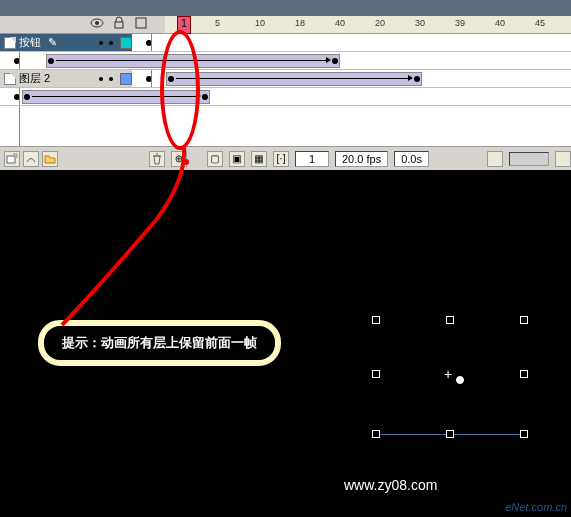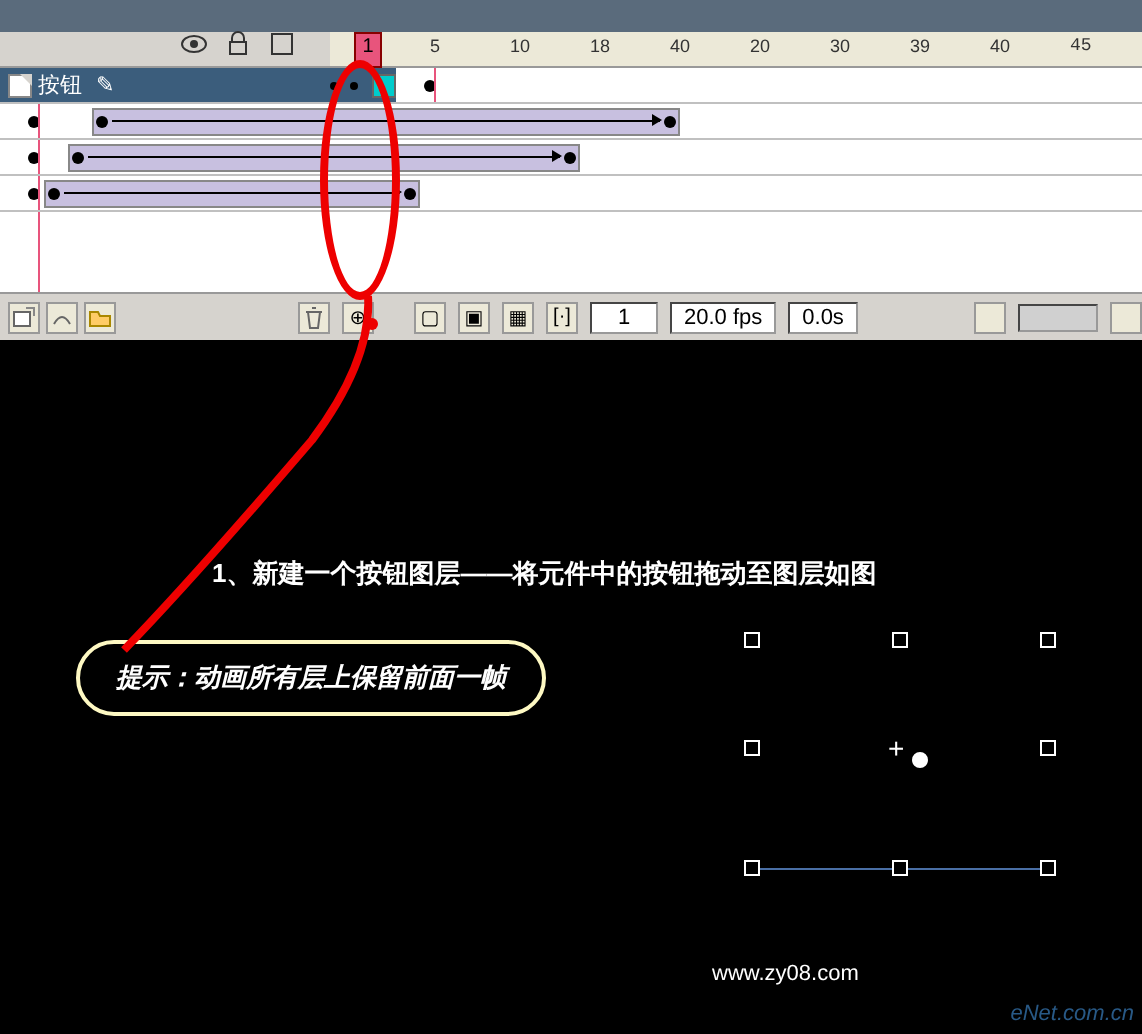--- a/index.html
+++ b/index.html
@@ -12,21 +12,21 @@
 
 .ruler-row { display: flex; height: 18px; background: #ECE9D8; border-bottom: 1px solid #999; }
 .ruler-left { width: 165px; background: #D6D3CE; display: flex; align-items: center; gap: 8px; padding-left: 90px; }
 .ruler-right { flex: 1; position: relative; background: #ECE9D8; }
 .ruler-ticks { position: absolute; left: 0; right: 0; height: 100%; }
 .ruler-num { position: absolute; font-size: 9px; color: #333; top: 2px; }
 .playhead { position: absolute; left: 12px; top: 0; width: 14px; height: 18px; background: #E8547C; border: 1px solid #800; z-index: 5; }
 .playhead-num { font-size: 10px; color: #000; text-align: center; line-height: 14px; }
 
 .layer-row { display: flex; height: 18px; border-bottom: 1px solid #C0C0C0; }
-.layer-left { width: 198px; display: flex; align-items: center; padding-left: 4px; gap: 3px; font-size: 11px; }
+.layer-left { width: 132px; display: flex; align-items: center; padding-left: 4px; gap: 3px; font-size: 11px; }
 .layer-left.active { background: #3B5D7C; color: #fff; }
 .layer-left:not(.active) { background: #D6D3CE; }
 .page-icon { width: 12px; height: 12px; background: #fff; border: 1px solid #888; position: relative; }
 .page-icon::after { content: ''; position: absolute; right: -1px; top: -1px; border: 3px solid transparent; border-right-color: #D6D3CE; border-top-color: #D6D3CE; }
 .layer-dots { display: flex; gap: 6px; margin-left: auto; margin-right: 4px; }
 .dot { width: 4px; height: 4px; background: #000; border-radius: 50%; }
 .color-box { width: 12px; height: 12px; border: 1px solid #666; }
 .layer-right { flex: 1; position: relative; background: #fff; }
 .keyframe { position: absolute; width: 6px; height: 6px; background: #000; border-radius: 50%; top: 6px; }
 .tween-bar { position: absolute; height: 14px; top: 2px; background: #C8C0E0; border: 1px solid #888; }
@@ -39,29 +39,29 @@
 .timeline-footer { display: flex; height: 24px; background: #D6D3CE; border-top: 1px solid #999; align-items: center; }
 .footer-left { width: 165px; display: flex; gap: 3px; padding-left: 4px; align-items: center; }
 .footer-btn { width: 16px; height: 16px; background: #ECE9D8; border: 1px solid #999; display: flex; align-items: center; justify-content: center; font-size: 10px; }
 .footer-right { flex: 1; display: flex; align-items: center; gap: 6px; padding-left: 6px; }
 .footer-field { background: #fff; border: 1px inset #999; padding: 1px 6px; font-size: 11px; min-width: 34px; text-align: center; }
 .scroll-left, .scroll-right { width: 16px; height: 16px; background: #ECE9D8; border: 1px solid #999; }
 .scroll-track { width: 40px; height: 14px; background: #D0D0D0; border: 1px inset #999; }
 
 .stage { position: absolute; top: 204px; left: 0; right: 0; bottom: 0; background: #000; }
 .instruction1 { position: absolute; left: 106px; top: 74px; color: #fff; font-size: 13px; font-weight: bold; }
-.tip-box { position: absolute; left: 38px; top: 116px; border: 2px solid #fef9c3; border-radius: 22px; padding: 8px 18px; font-style: italic; }
+.tip-box { position: absolute; left: 38px; top: 116px; border: 6px solid #fef9c3; border-radius: 22px; padding: 8px 18px; }
 .tip-text { color: #fff; font-size: 13px; font-weight: bold; }
 
 .sel-handle { position: absolute; width: 8px; height: 8px; border: 1px solid #fff; background: #000; }
 .sel-handle.filled { background: #fff; }
 .center-cross { position: absolute; color: #fff; font-size: 14px; }
 .sel-line { position: absolute; background: #4A6FA5; }
 
-.credits { position: absolute; left: 356px; bottom: 24px; color: #fff; font-size: 11px; }
+.credits { position: absolute; left: 344px; bottom: 24px; color: #fff; font-size: 14px; }
 .credits2 { position: absolute; left: 332px; bottom: 6px; color: #fff; font-size: 11px; }
 .watermark { position: absolute; right: 4px; bottom: 4px; color: #3A7FBF; font-size: 11px; font-style: italic; opacity: 0.7; }
 
 .red-annot { position: absolute; pointer-events: none; z-index: 100; }
 .red-circle1 { left: 160px; top: 30px; width: 40px; height: 120px; border: 4px solid #e00; border-radius: 50%; }
 .red-curve { position: absolute; left: 56px; top: 140px; width: 140px; height: 190px; }
 </style>
 </head>
 <body>
 
@@ -98,21 +98,21 @@
       </div>
       <div class="ruler-ticks" id="ruler-ticks">
           <span class="ruler-num" style="left: 50px;">5</span>
           <span class="ruler-num" style="left: 90px;">10</span>
           <span class="ruler-num" style="left: 130px;">18</span>
           <span class="ruler-num" style="left: 170px;">40</span>
           <span class="ruler-num" style="left: 210px;">20</span>
           <span class="ruler-num" style="left: 250px;">30</span>
           <span class="ruler-num" style="left: 290px;">39</span>
           <span class="ruler-num" style="left: 330px;">40</span>
-          <span class="ruler-num" style="left: 370px; font-family: Liberation Mono, monospace;">45</span>
+          <span class="ruler-num" style="left: 370px;">45</span>
         </div>
     </div>
   </div>
 
   <div id="layers-container">
       <div class="layer-row">
         <div class="layer-left active">
     <span class="page-icon"></span>
     <span>按钮</span>
     <span style="margin-left:4px">✎</span>
@@ -131,20 +131,30 @@
         <div class="layer-right">
           <div class="vline"></div>
           <div class="keyframe" style="left: 14px;"></div>
           <div class="tween-bar" style="left: 46px; width: 294px;"></div>
           <div class="keyframe" style="left: 48px;"></div>
           <div class="tween-arrow" style="left: 56px; width: 274px;"></div>
           <div class="keyframe" style="left: 332px;"></div>
         </div>
       </div>
       <div class="layer-row">
+        <div class="layer-left">
+    <span class="page-icon"></span>
+    <span>图层 2</span>
+
+    <span class="layer-dots">
+      <span class="dot"></span>
+            <span class="dot"></span>
+    </span>
+    <span class="color-box" style="background:#6699FF"></span>
+  </div>
         <div class="layer-right">
           <div class="vline"></div>
           <div class="keyframe" style="left: 14px;"></div>
           <div class="tween-bar" style="left: 34px; width: 256px;"></div>
           <div class="keyframe" style="left: 36px;"></div>
           <div class="tween-arrow" style="left: 44px; width: 236px;"></div>
           <div class="keyframe" style="left: 282px;"></div>
         </div>
       </div>
       <div class="layer-row">
@@ -200,21 +210,20 @@
       <span class="footer-field">0.0s</span>
       <span style="flex:1"></span>
       <span class="scroll-left"></span>
       <span class="scroll-track"></span>
       <span class="scroll-right"></span>
     </div>
   </div>
 </div>
 
 <div class="stage">
-  <div class="instruction1">1、新建一个按钮图层——将元件中的按钮拖动至图层如图</div>
   <div class="tip-box">
     <div class="tip-text">提示：动画所有层上保留前面一帧</div>
   </div>
 
   <div id="selection-container">
       <div class="sel-line" style="left: 372px; top: 230px; width: 148px; height: 1px;"></div>
       <div class="sel-handle" style="left: 372px; top: 112px;"></div>
       <div class="sel-handle" style="left: 446px; top: 112px;"></div>
       <div class="sel-handle" style="left: 520px; top: 112px;"></div>
       <div class="sel-handle" style="left: 372px; top: 166px;"></div>

